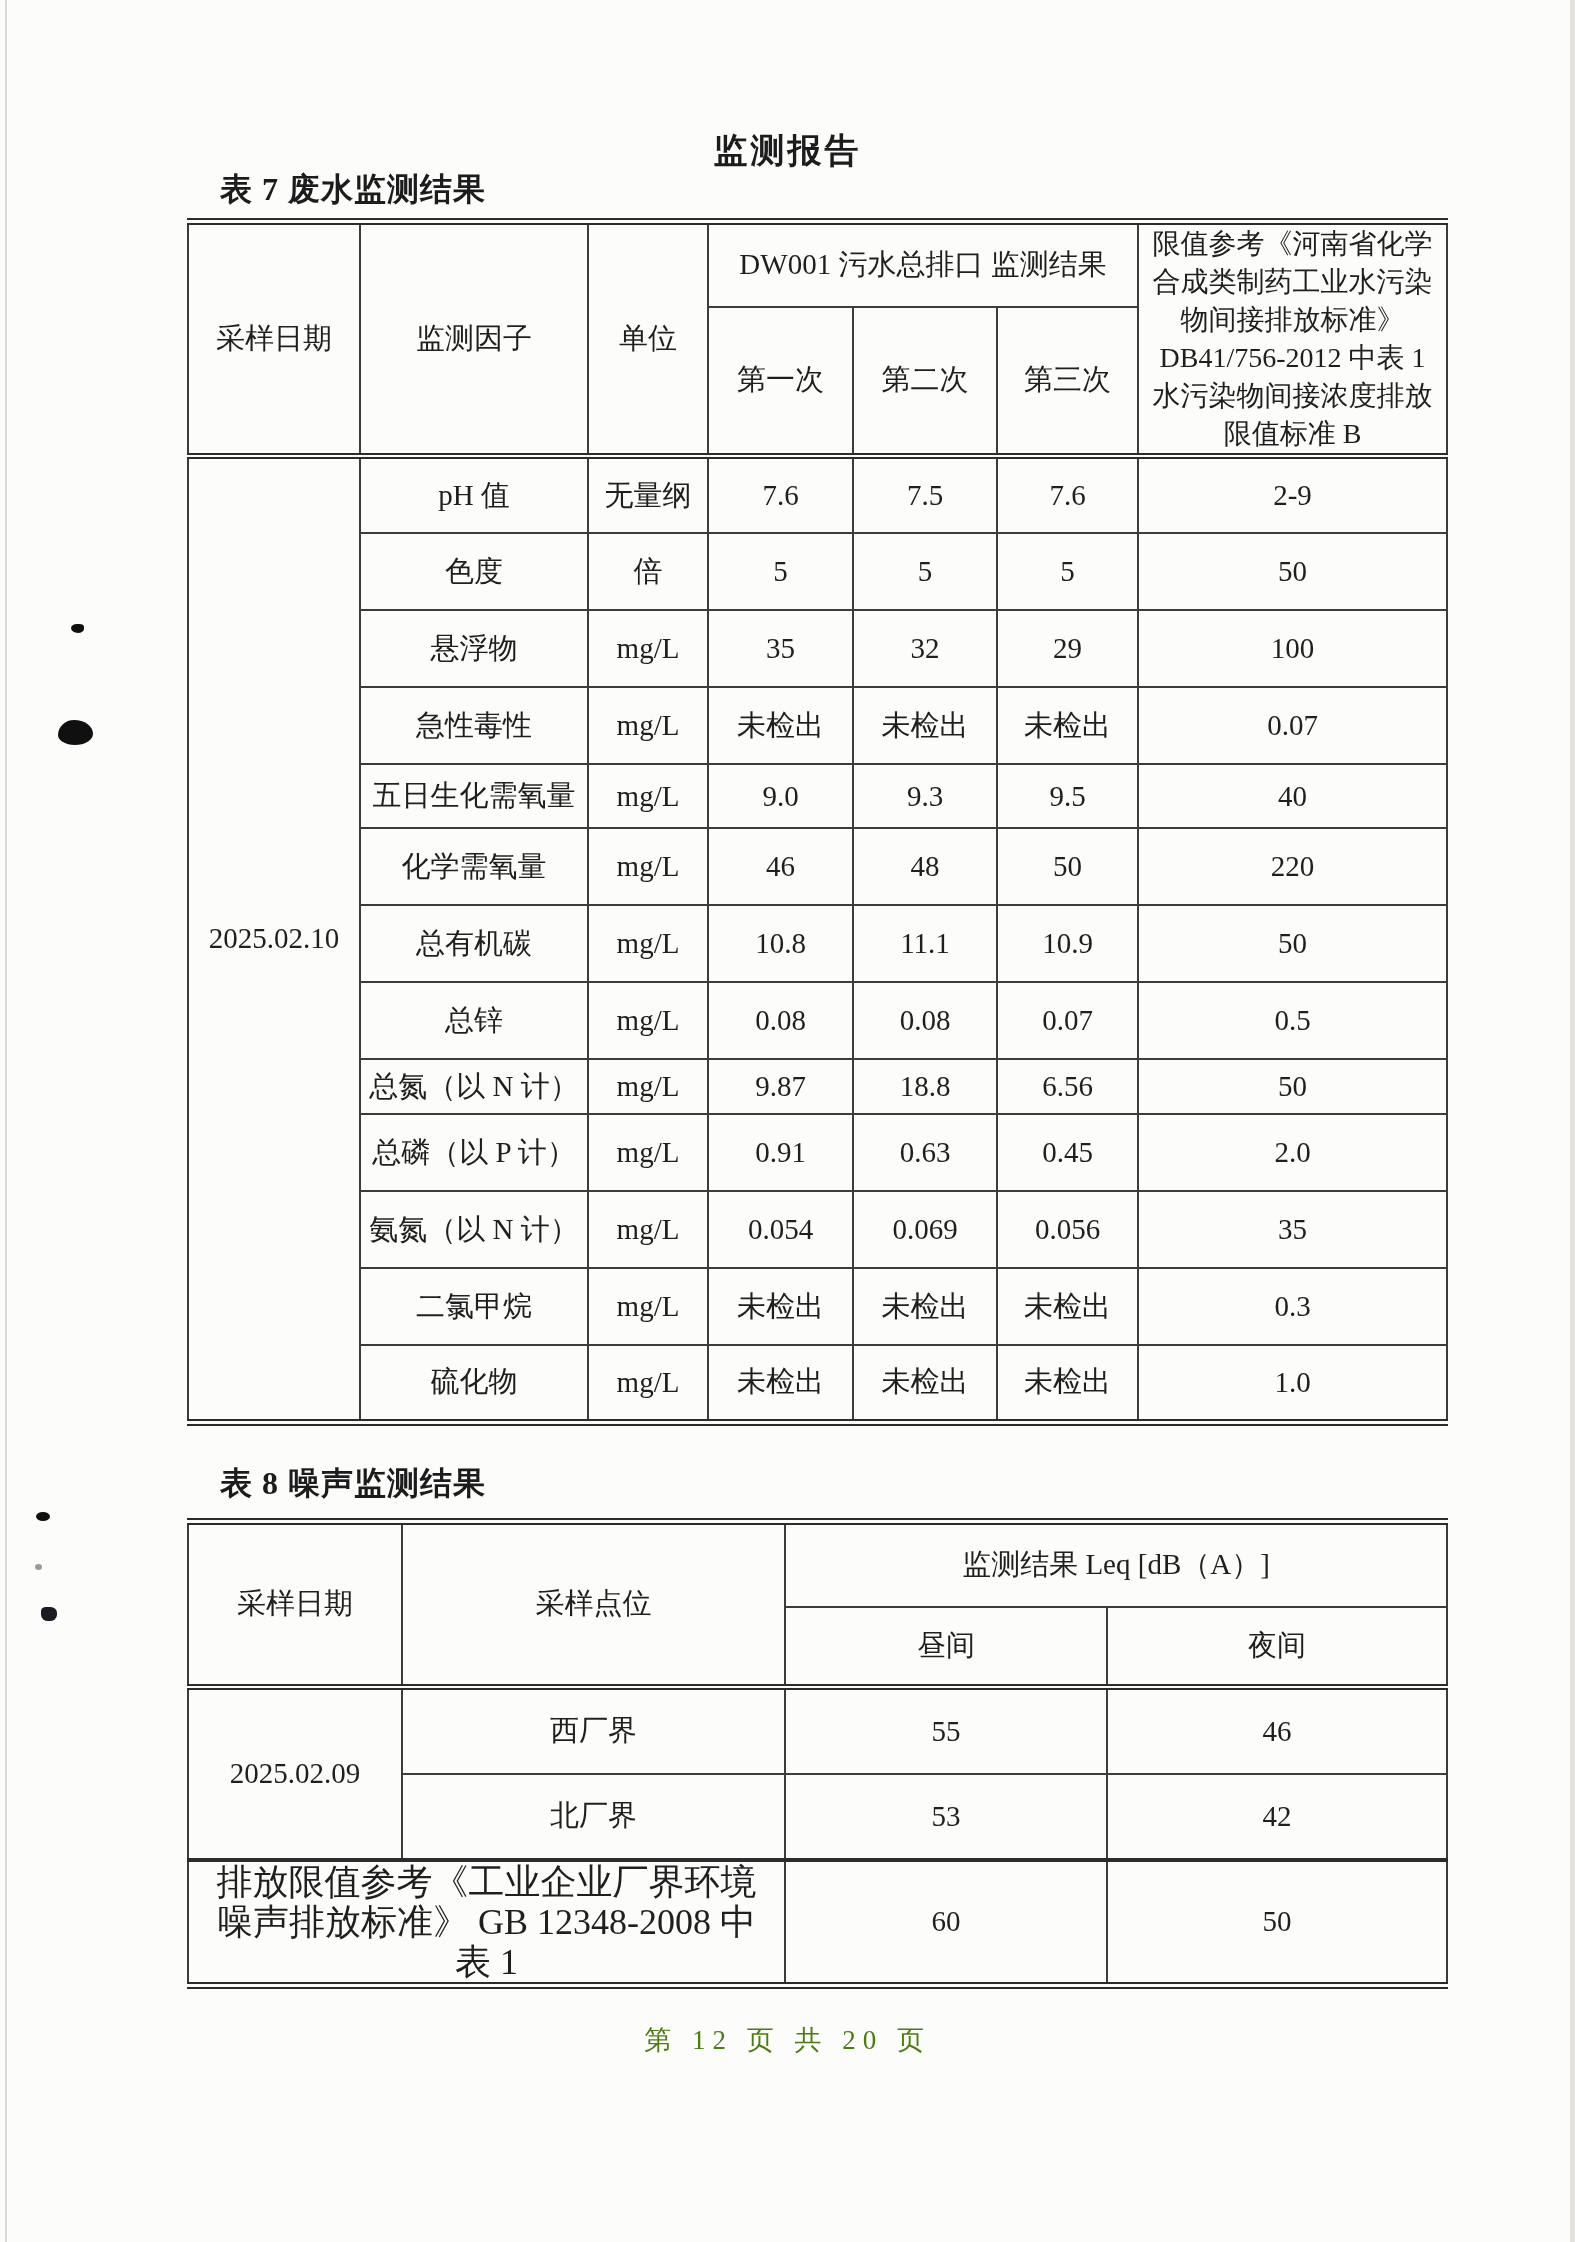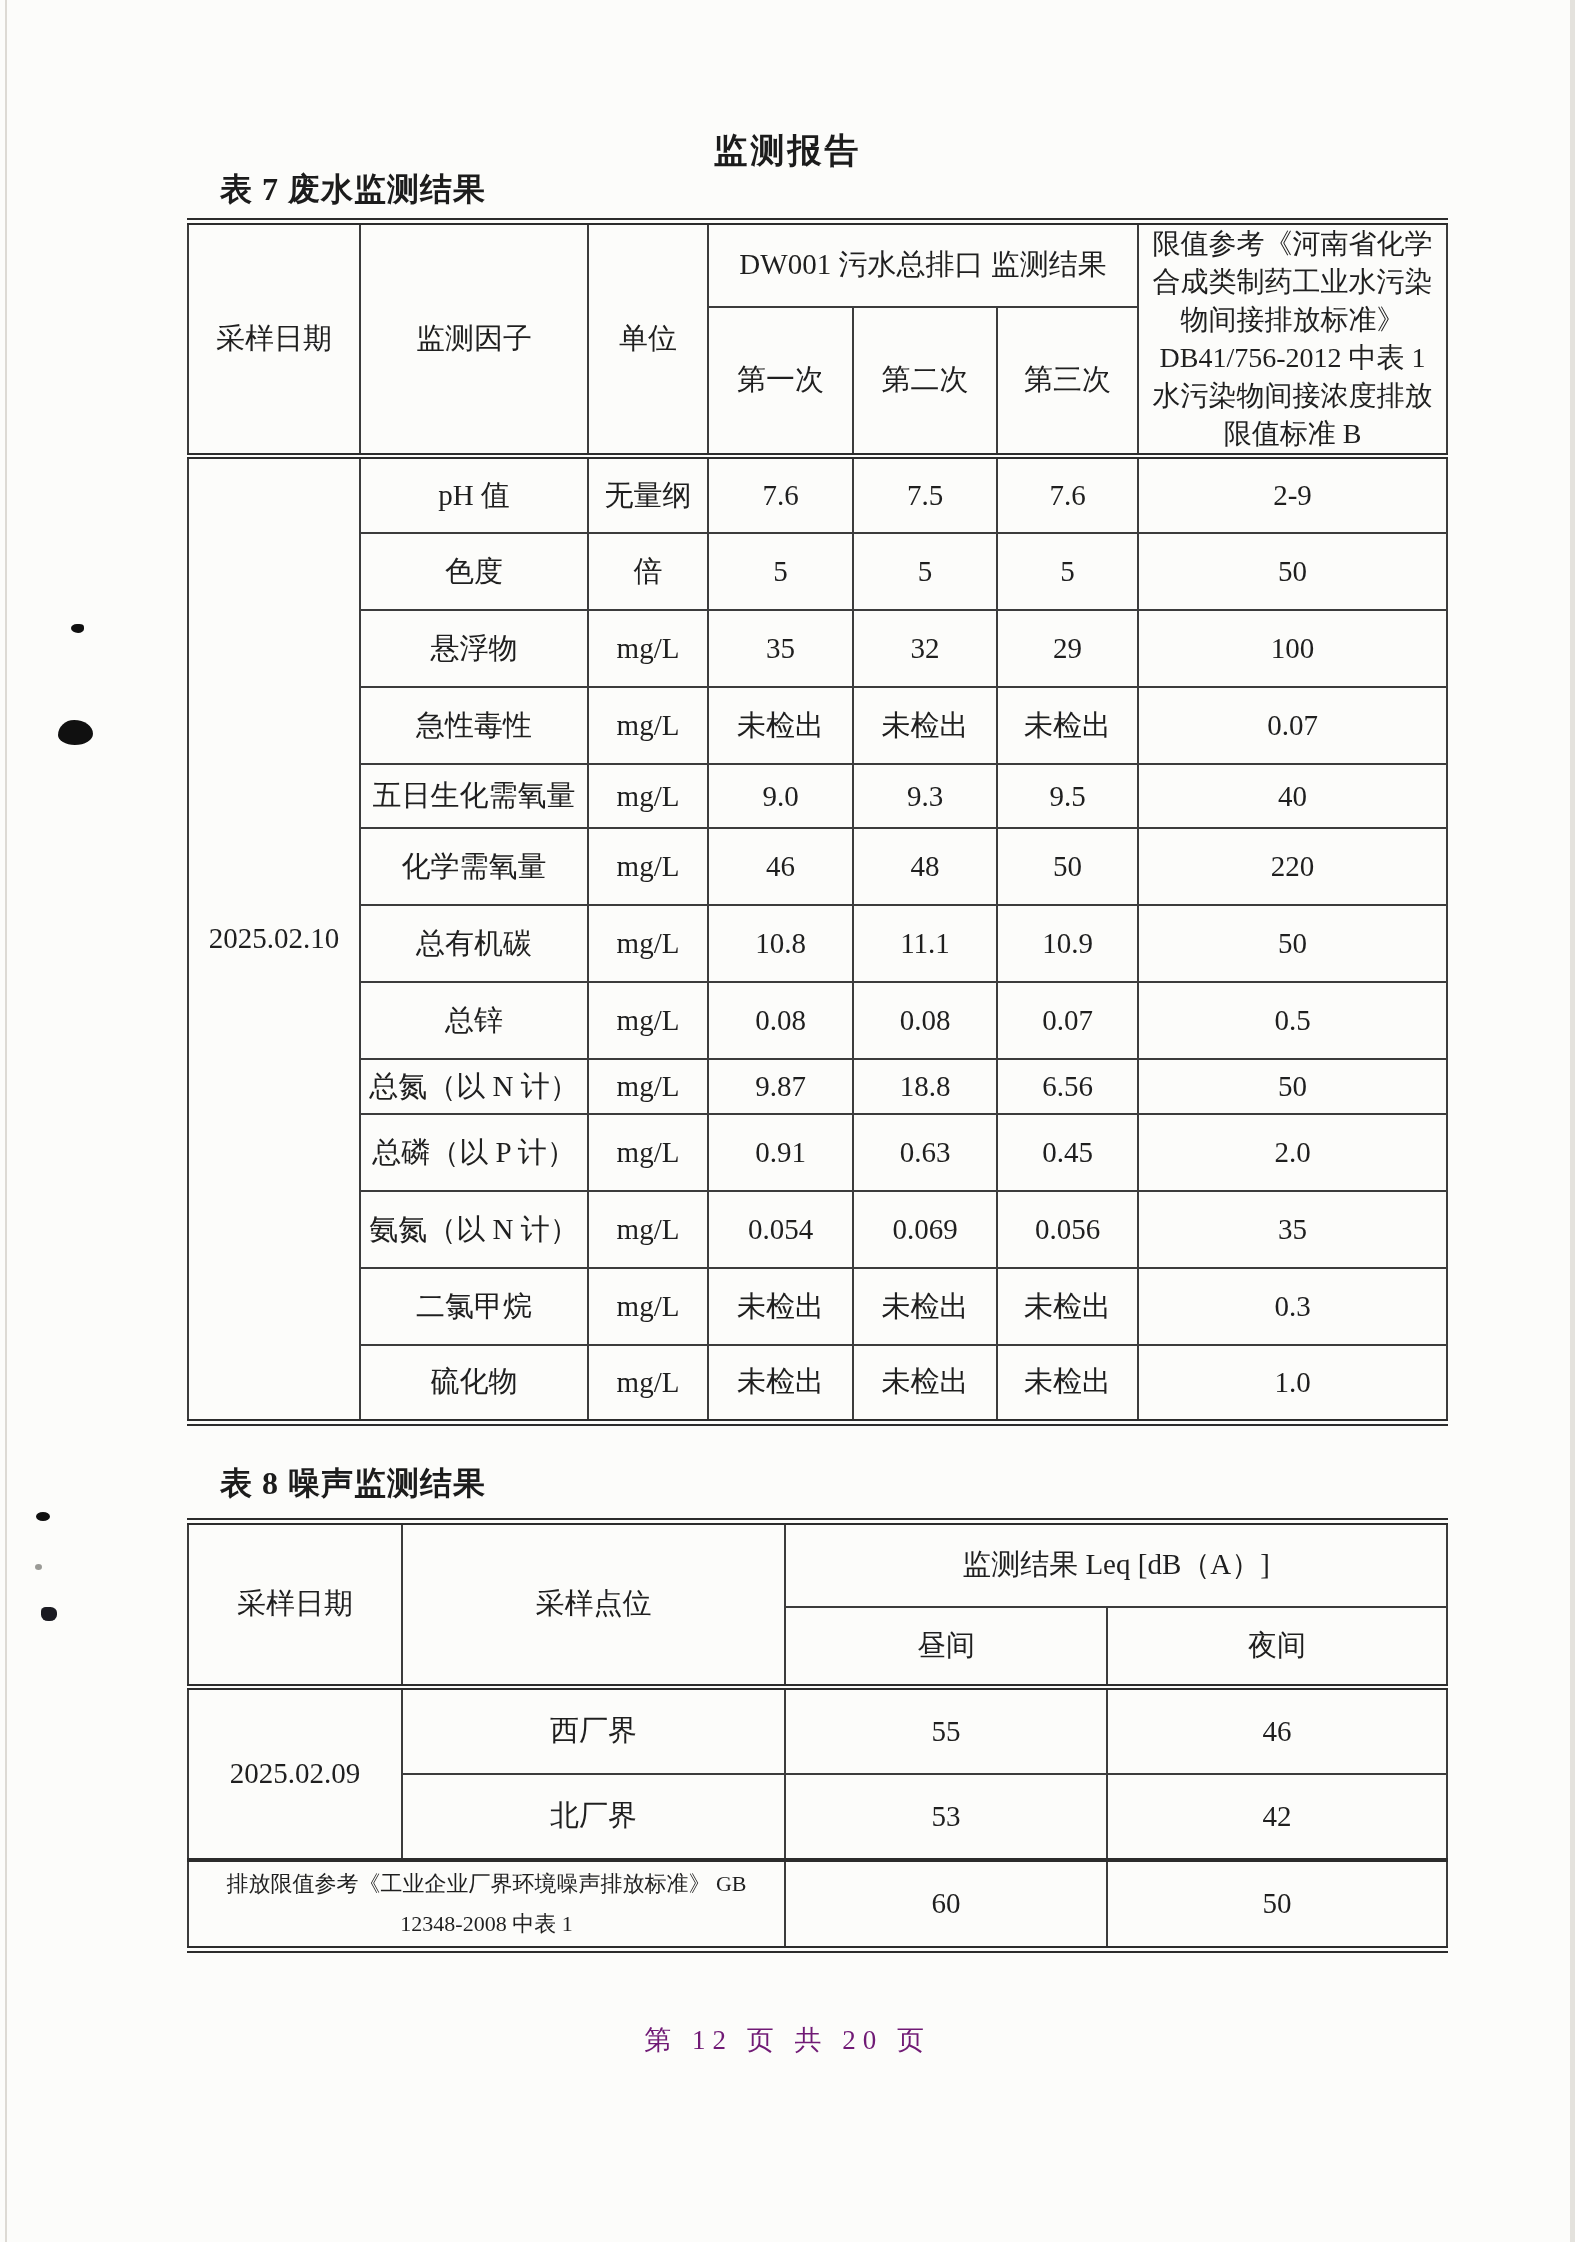--- a/index.html
+++ b/index.html
@@ -36,25 +36,25 @@
     text-align:center;vertical-align:middle;
     font-weight:normal;padding:0 4px;
     overflow:hidden;
   }
   table.t7{top:218px;width:1259px;}
   table.t8{top:1518px;width:1259px;}
   table.doc-table{border-top:7px double #2c2c2c;border-bottom:7px double #2c2c2c;}
   .hdr-bot{border-bottom:6px double #2c2c2c !important;}
   .thick-top{border-top:4px solid #2c2c2c !important;}
   .limit-cell{font-size:28px;line-height:38px;padding:0 6px;}
-  .t8 .limit-label{font-size:22px;line-height:40px;padding:0 23px;}
+  .t8 .limit-label{font-size:36px;line-height:40px;padding:0 23px;}
 
   .footer-page{
     position:absolute;top:2022px;left:0;width:100%;
-    text-align:center;font-size:27px;letter-spacing:7px;color:#701a75;
+    text-align:center;font-size:27px;letter-spacing:7px;color:#4d7c0f;
   }
 
   .ink{position:absolute;background:#101010;}
   .ink-dot1{left:71px;top:624px;width:13px;height:9px;border-radius:50% 40% 50% 60%;}
   .ink-blob1{left:58px;top:720px;width:35px;height:25px;border-radius:46% 54% 52% 48%/60% 55% 45% 40%;}
   .ink-dot2{left:36px;top:1512px;width:14px;height:9px;border-radius:50%;}
   .ink-dot3{left:35px;top:1564px;width:7px;height:6px;border-radius:50%;background:#9a9a96;}
   .ink-dot4{left:41px;top:1607px;width:16px;height:14px;border-radius:30% 40% 45% 45%;background:#1b1b22;}
 </style>
 </head>

